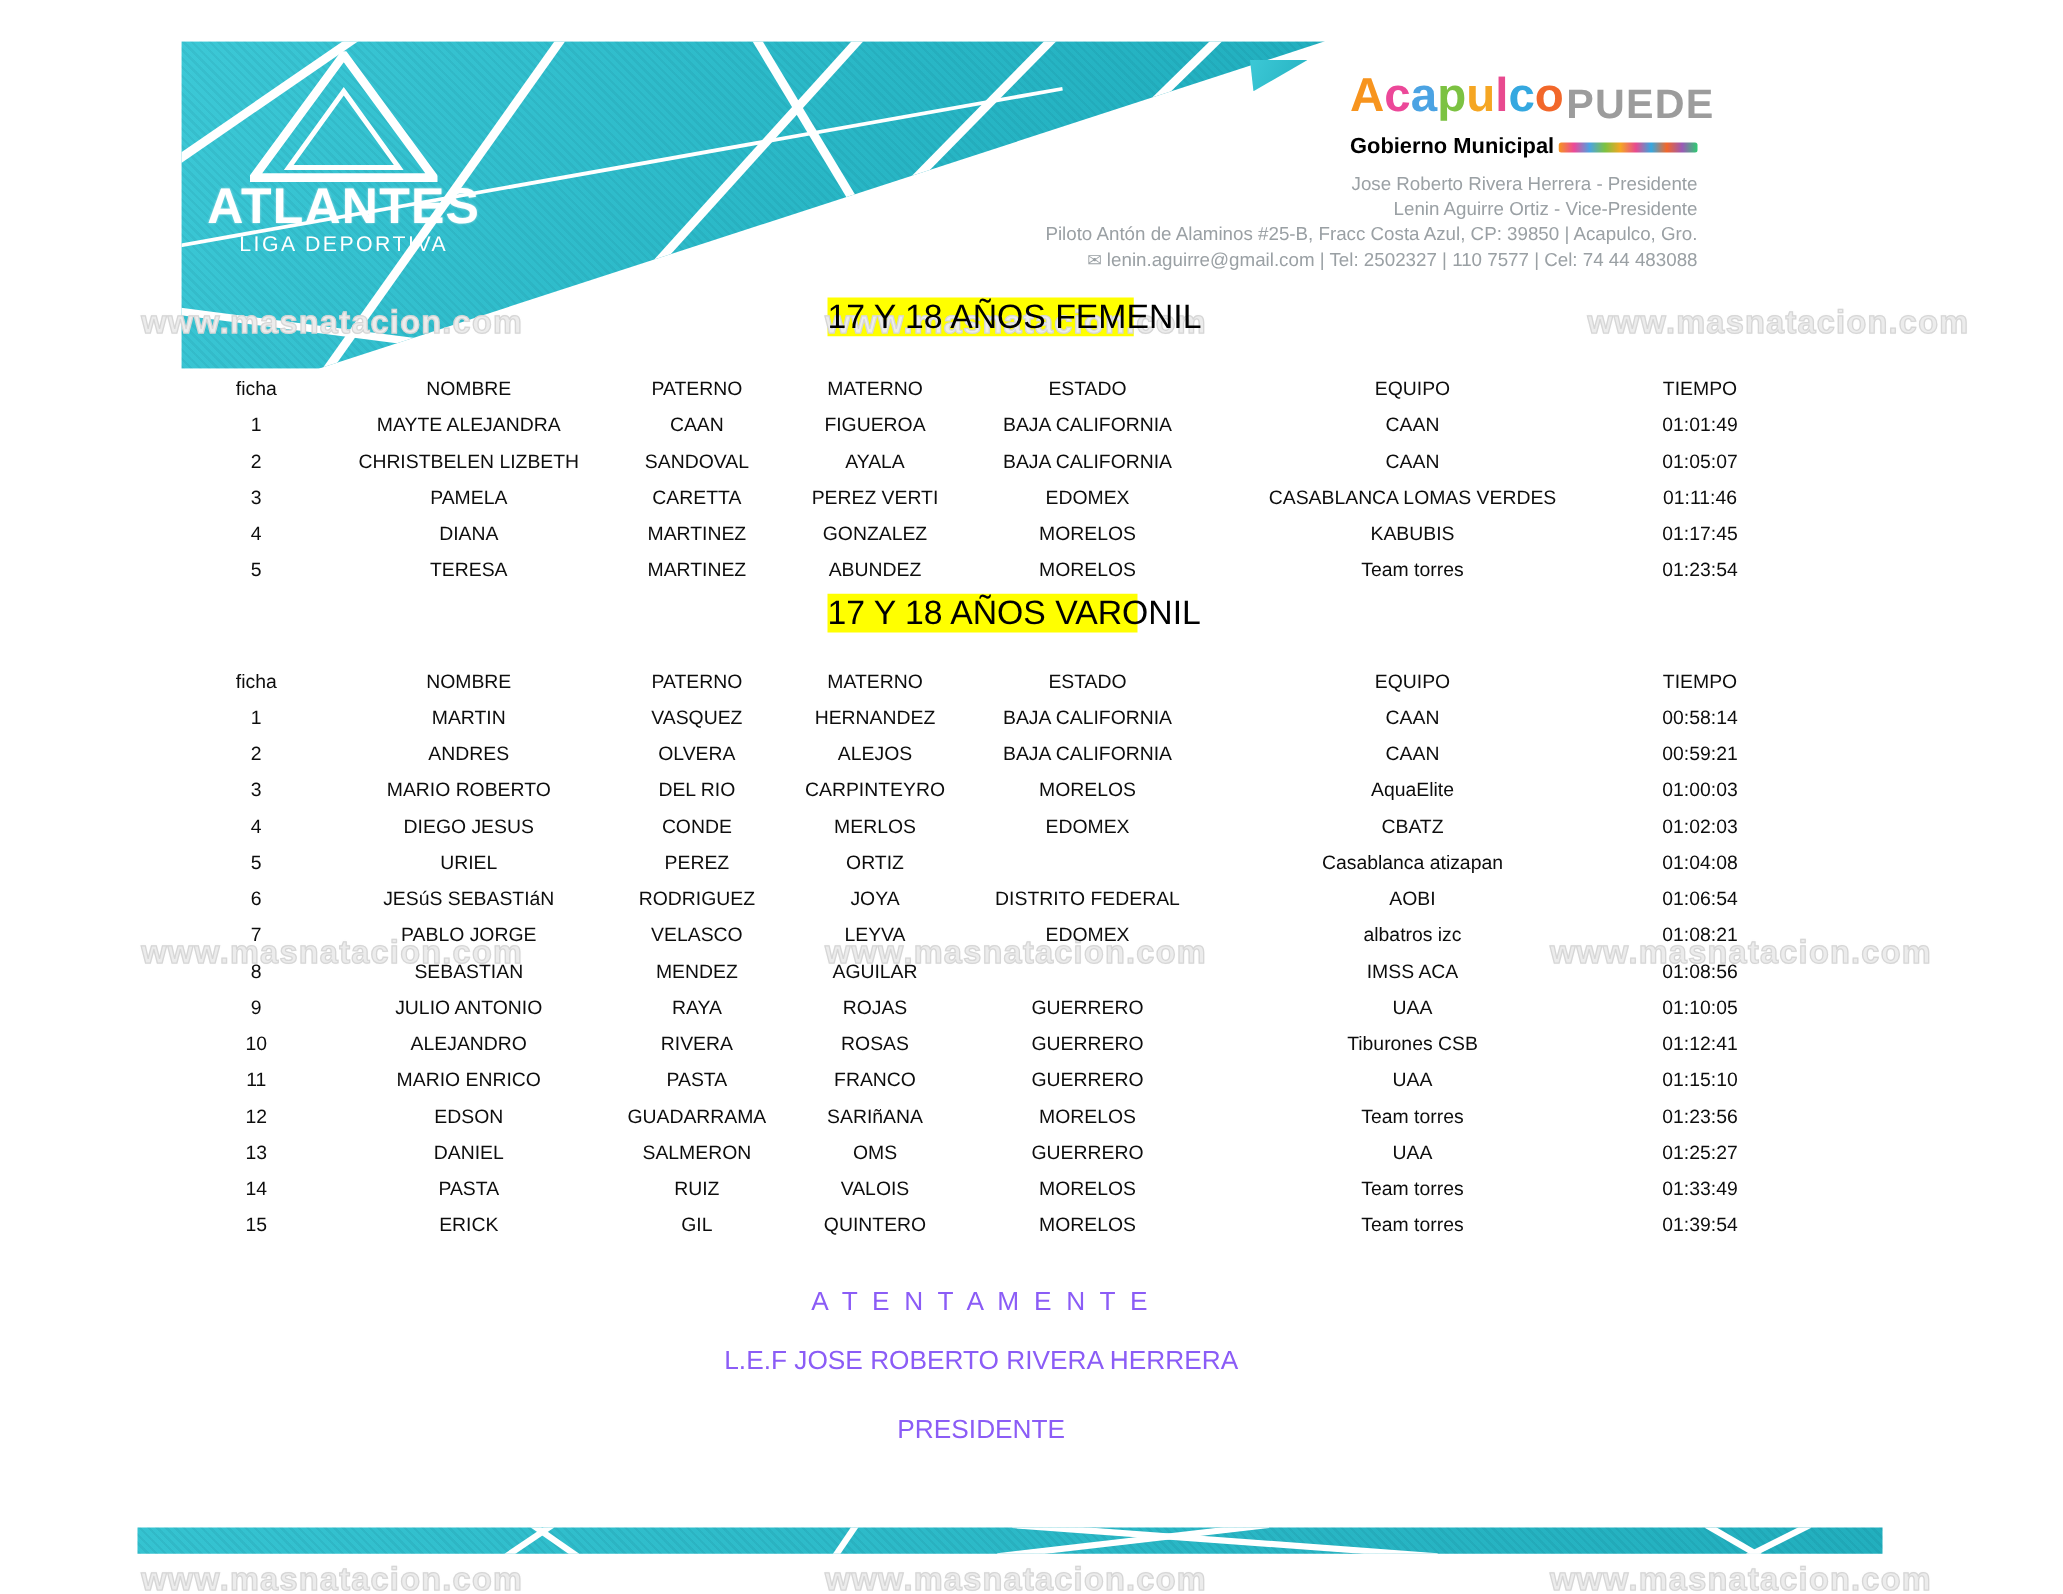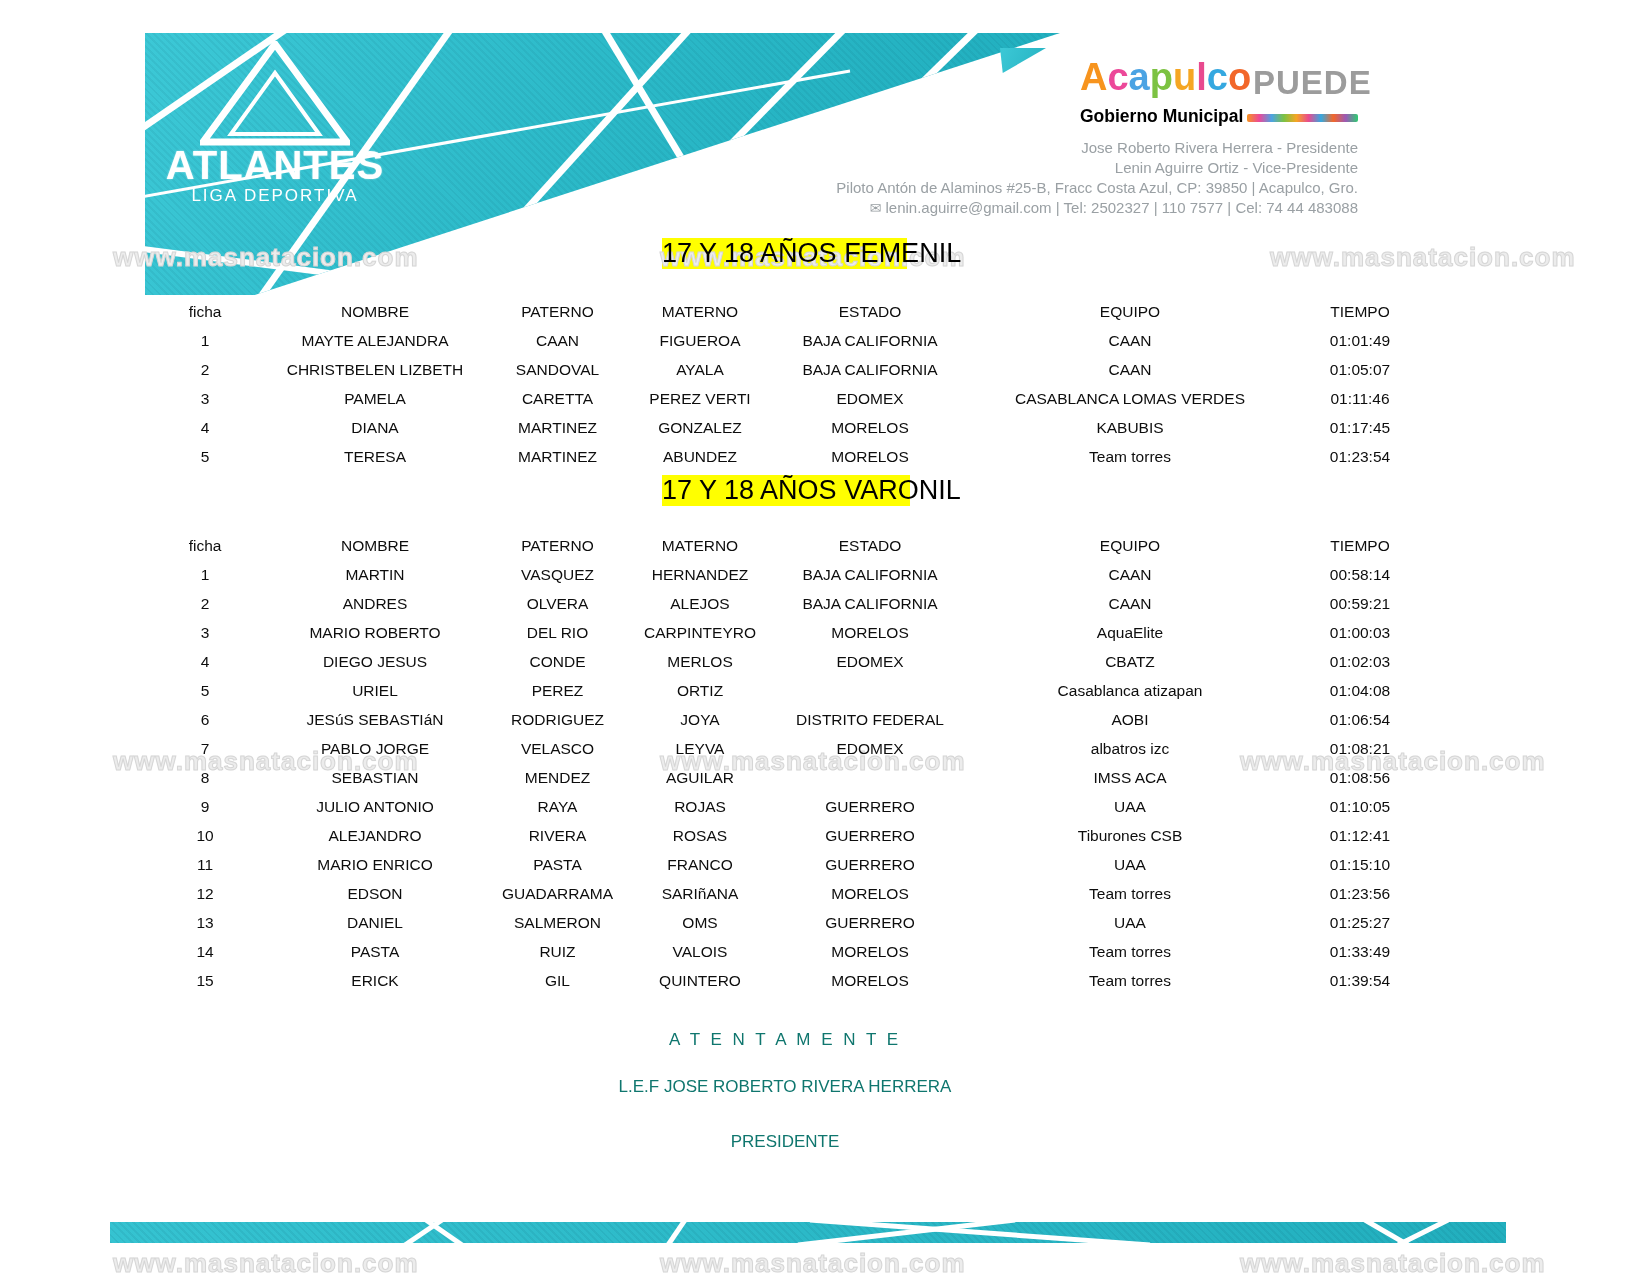--- a/index.html
+++ b/index.html
@@ -47,21 +47,21 @@
   .rtable{position:absolute;left:150px;width:1275px;z-index:3;}
   .t-fem{top:297px;}
   .t-var{top:531px;}
   .trow{display:flex;height:29px;align-items:center;}
   .tcell{text-align:center;font-size:15.5px;color:#0d0d0d;white-space:nowrap;}
   .c0{width:110px;}.c1{width:230px;}.c2{width:135px;}.c3{width:150px;}
   .c4{width:190px;}.c5{width:330px;}.c6{width:130px;}
 
   
   .foot{position:absolute;left:150px;width:1270px;z-index:3;text-align:center;
-        font-size:17px;color:#0f766e;white-space:nowrap;}
+        font-size:21px;color:#8b5cf6;white-space:nowrap;}
   .foot-closing{top:1030px;letter-spacing:3px;}
   .foot-sign{top:1077px;text-align:center;}
   .foot-role{top:1132px;}
 
   
   .bbar{position:absolute;left:110px;top:1222px;width:1396px;height:21px;z-index:1;
         background:
           repeating-linear-gradient(45deg,rgba(0,70,90,0.08) 0 2px,rgba(255,255,255,0) 2px 5px),
           linear-gradient(100deg,#35c3d1,#22afbe);}
   .bbar svg{position:absolute;left:0;top:0;width:100%;height:100%;}

